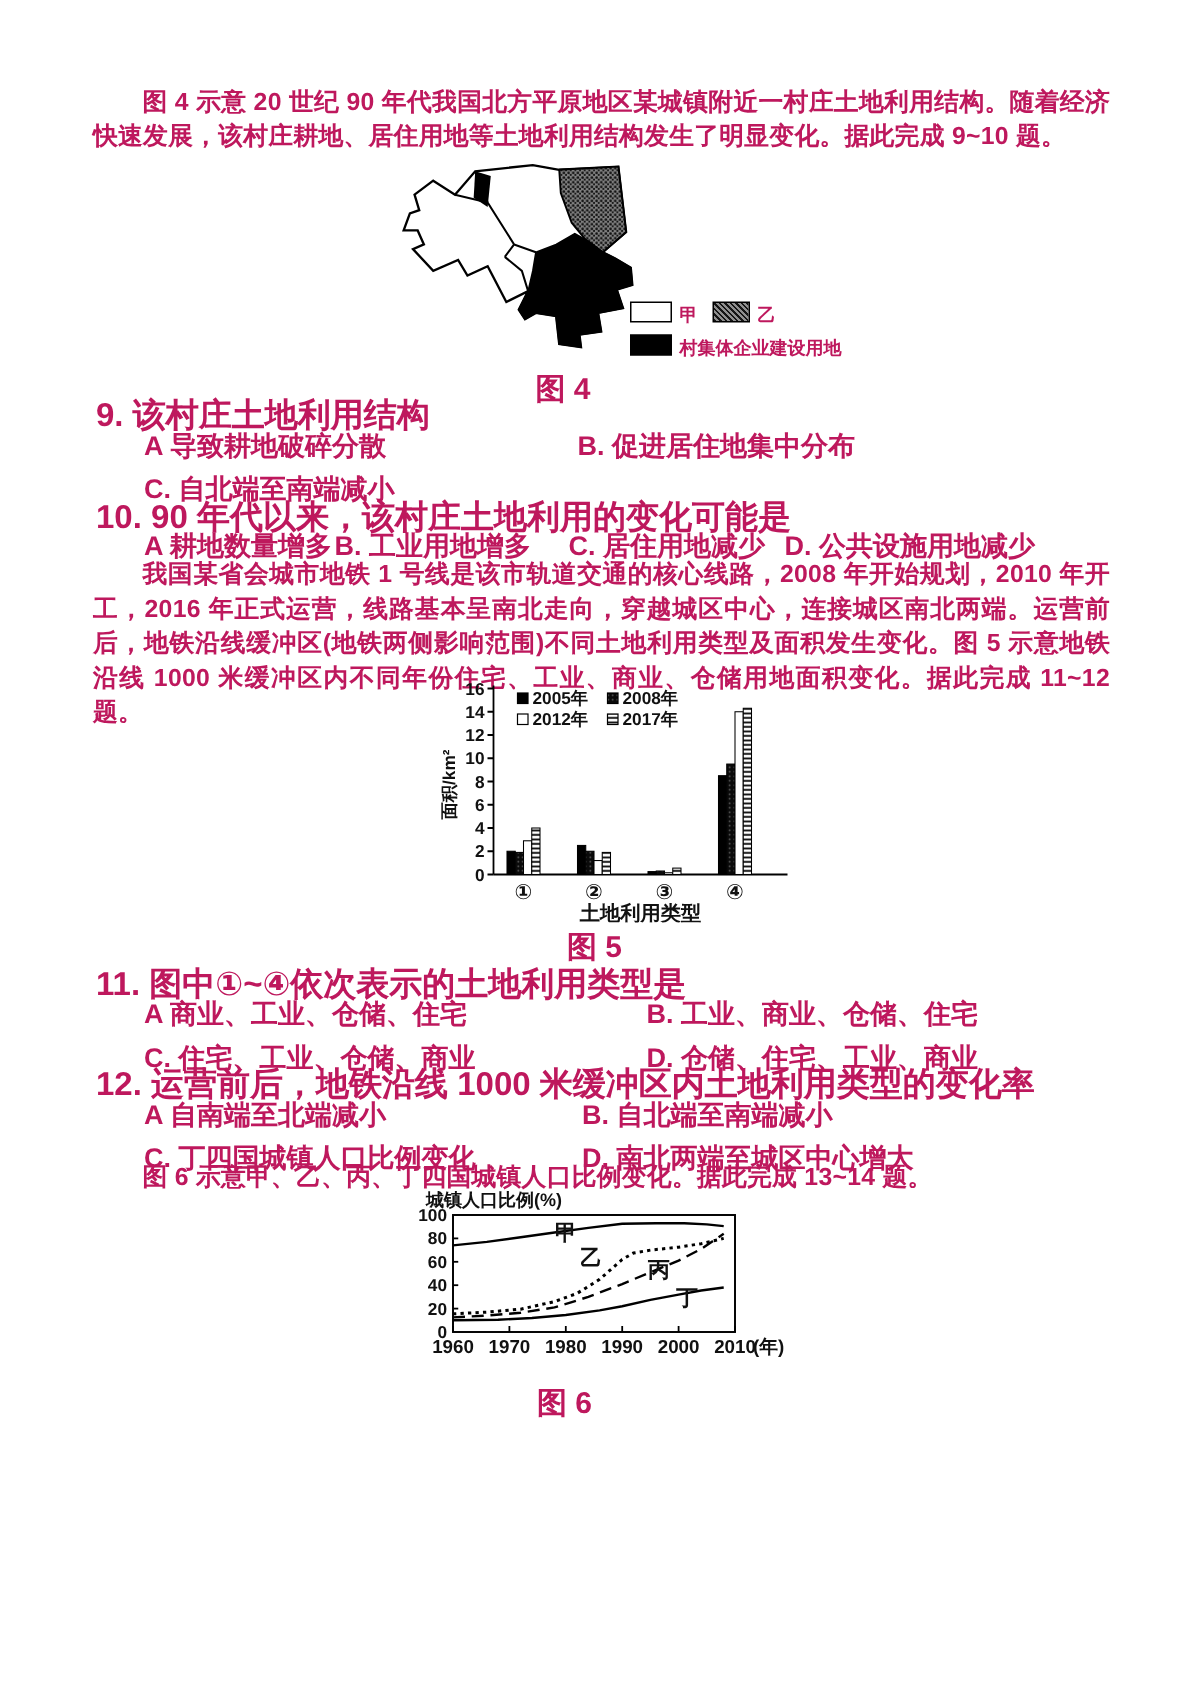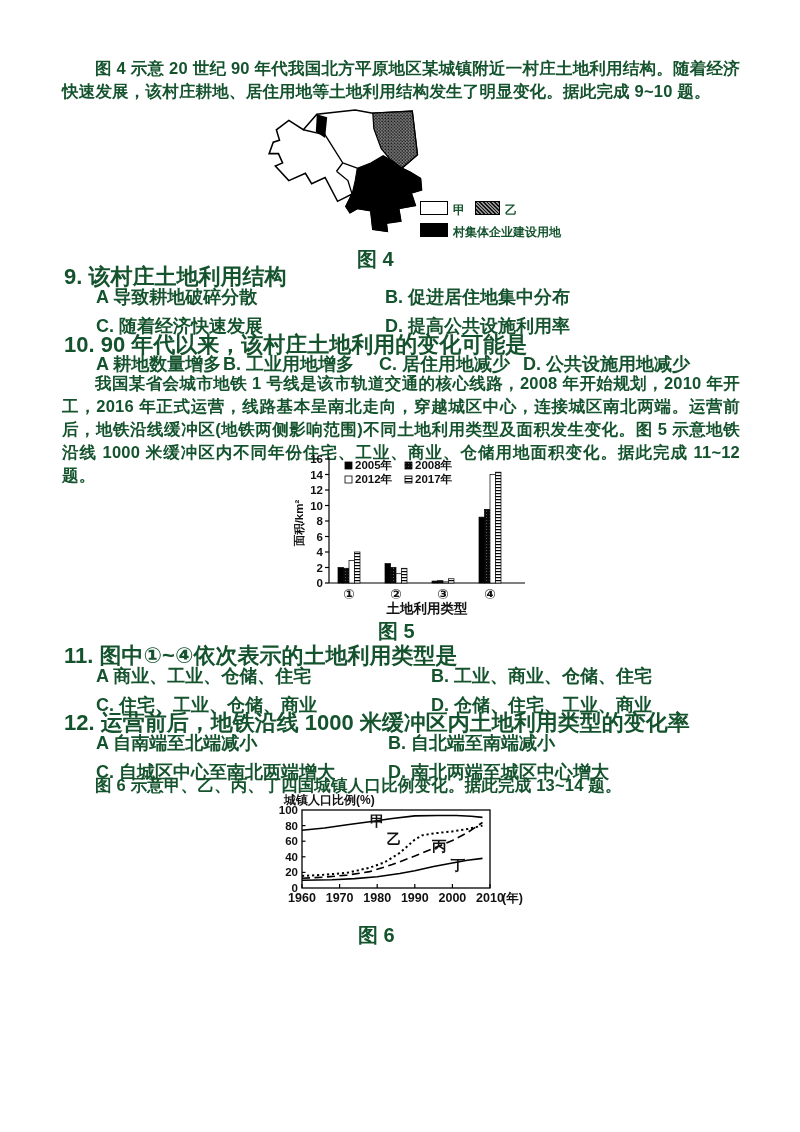--- a/index.html
+++ b/index.html
@@ -1,18 +1,18 @@
 <!DOCTYPE html>
 <html><head>
 <meta charset="utf-8">
 <style>
   html,body{margin:0;padding:0;background:#e8e8e8;}
   .page{
     position:relative;width:800px;height:1132px;margin:0 auto;background:#ffffff;
-    color:#14532d;font-family:"Liberation Sans","DejaVu Sans",sans-serif;font-weight:600;
+    color:#be185d;font-family:"Liberation Sans","DejaVu Sans",sans-serif;font-weight:600;
     overflow:hidden;
   }
   .para{
     position:absolute;left:62px;width:678px;font-size:16.5px;line-height:23px;
     text-align:justify;text-indent:2em;letter-spacing:.2px;
   }
   .stem{position:absolute;left:64px;width:700px;font-size:22px;white-space:nowrap;}
   .optrow{position:absolute;left:96px;display:grid;font-size:18px;white-space:nowrap;}
   .fig{position:absolute;}
   .caption{position:absolute;font-size:20px;font-weight:700;text-align:left;}
@@ -64,22 +64,21 @@
     <div class="legend-item" style="left:170px;top:117px">
       <span class="sw black"></span><span>村集体企业建设用地</span>
     </div>
     <div class="caption" style="left:107px;top:140px;width:80px">图 4</div>
   </div>
 
   <div class="stem" style="top:262px">9. 该村庄土地利用结构</div>
   <div class="optrow" style="top:285px;grid-template-columns:289px auto;row-gap:5px">
     <span>A 导致耕地破碎分散</span>
     <span>B. 促进居住地集中分布</span>
-    <span>C. 随着经济快速发展</span>
-    <span>D. 提高公共设施利用率</span>
+    <span>C. 自北端至南端减小</span>
   </div>
 
   <div class="stem" style="top:330px">10. 90 年代以来，该村庄土地利用的变化可能是</div>
   <div class="optrow" style="top:352px;grid-template-columns:127px 156px 144px auto">
     <span>A 耕地数量增多</span>
     <span>B. 工业用地增多</span>
     <span>C. 居住用地减少</span>
     <span>D. 公共设施用地减少</span>
   </div>
 
@@ -156,21 +155,21 @@
     <span>A 商业、工业、仓储、住宅</span>
     <span>B. 工业、商业、仓储、住宅</span>
     <span>C. 住宅、工业、仓储、商业</span>
     <span>D. 仓储、住宅、工业、商业</span>
   </div>
 
   <div class="stem" style="top:708px">12. 运营前后，地铁沿线 1000 米缓冲区内土地利用类型的变化率</div>
   <div class="optrow" style="top:731px;grid-template-columns:292px auto;row-gap:5px">
     <span>A 自南端至北端减小</span>
     <span>B. 自北端至南端减小</span>
-    <span>C. 自城区中心至南北两端增大</span>
+    <span>C. 丁四国城镇人口比例变化</span>
     <span>D. 南北两端至城区中心增大</span>
   </div>
 
   <div class="para" style="top:774px">图 6 示意甲、乙、丙、丁四国城镇人口比例变化。据此完成 13~14 题。</div>
 
   <div class="fig" style="left:278px;top:794px;width:300px;height:150px">
     <svg width="300" height="122">
         <rect x="24" y="16" width="188" height="78" fill="none" stroke="#000" stroke-width="1.3"></rect>
         <text x="20" y="98" class="tick" text-anchor="end">0</text>
         <text x="20" y="82.4" class="tick" text-anchor="end">20</text>

